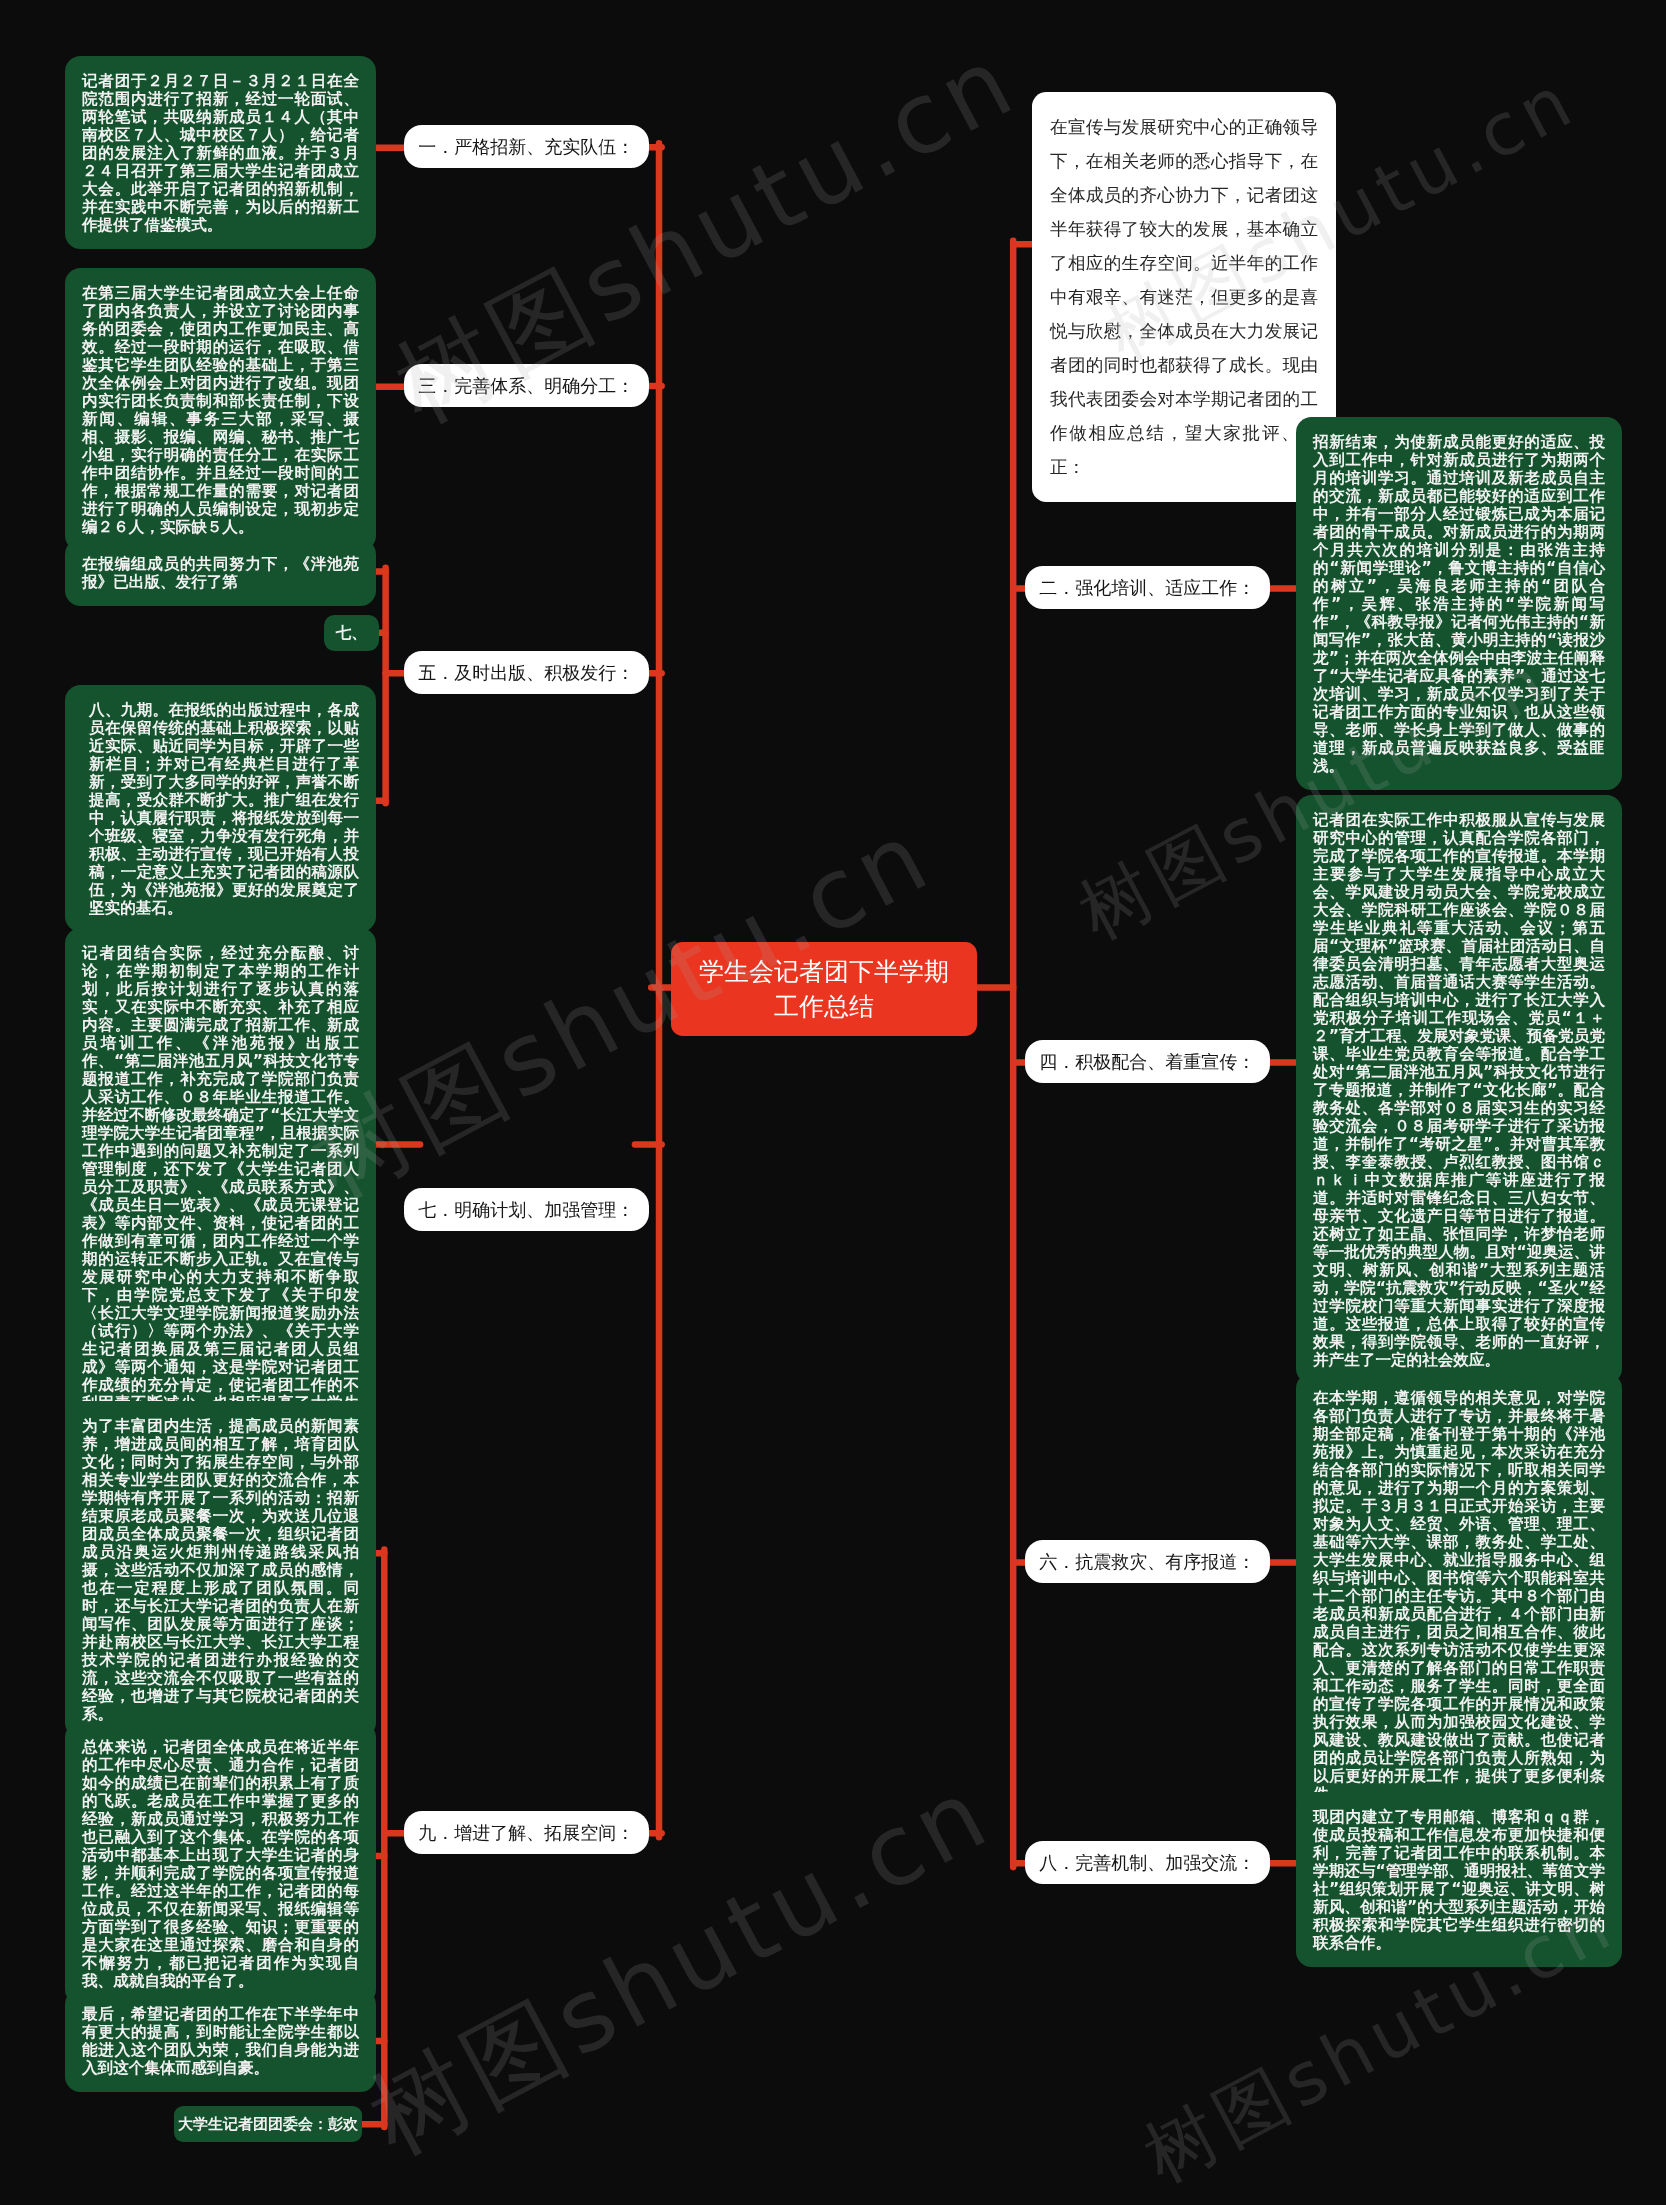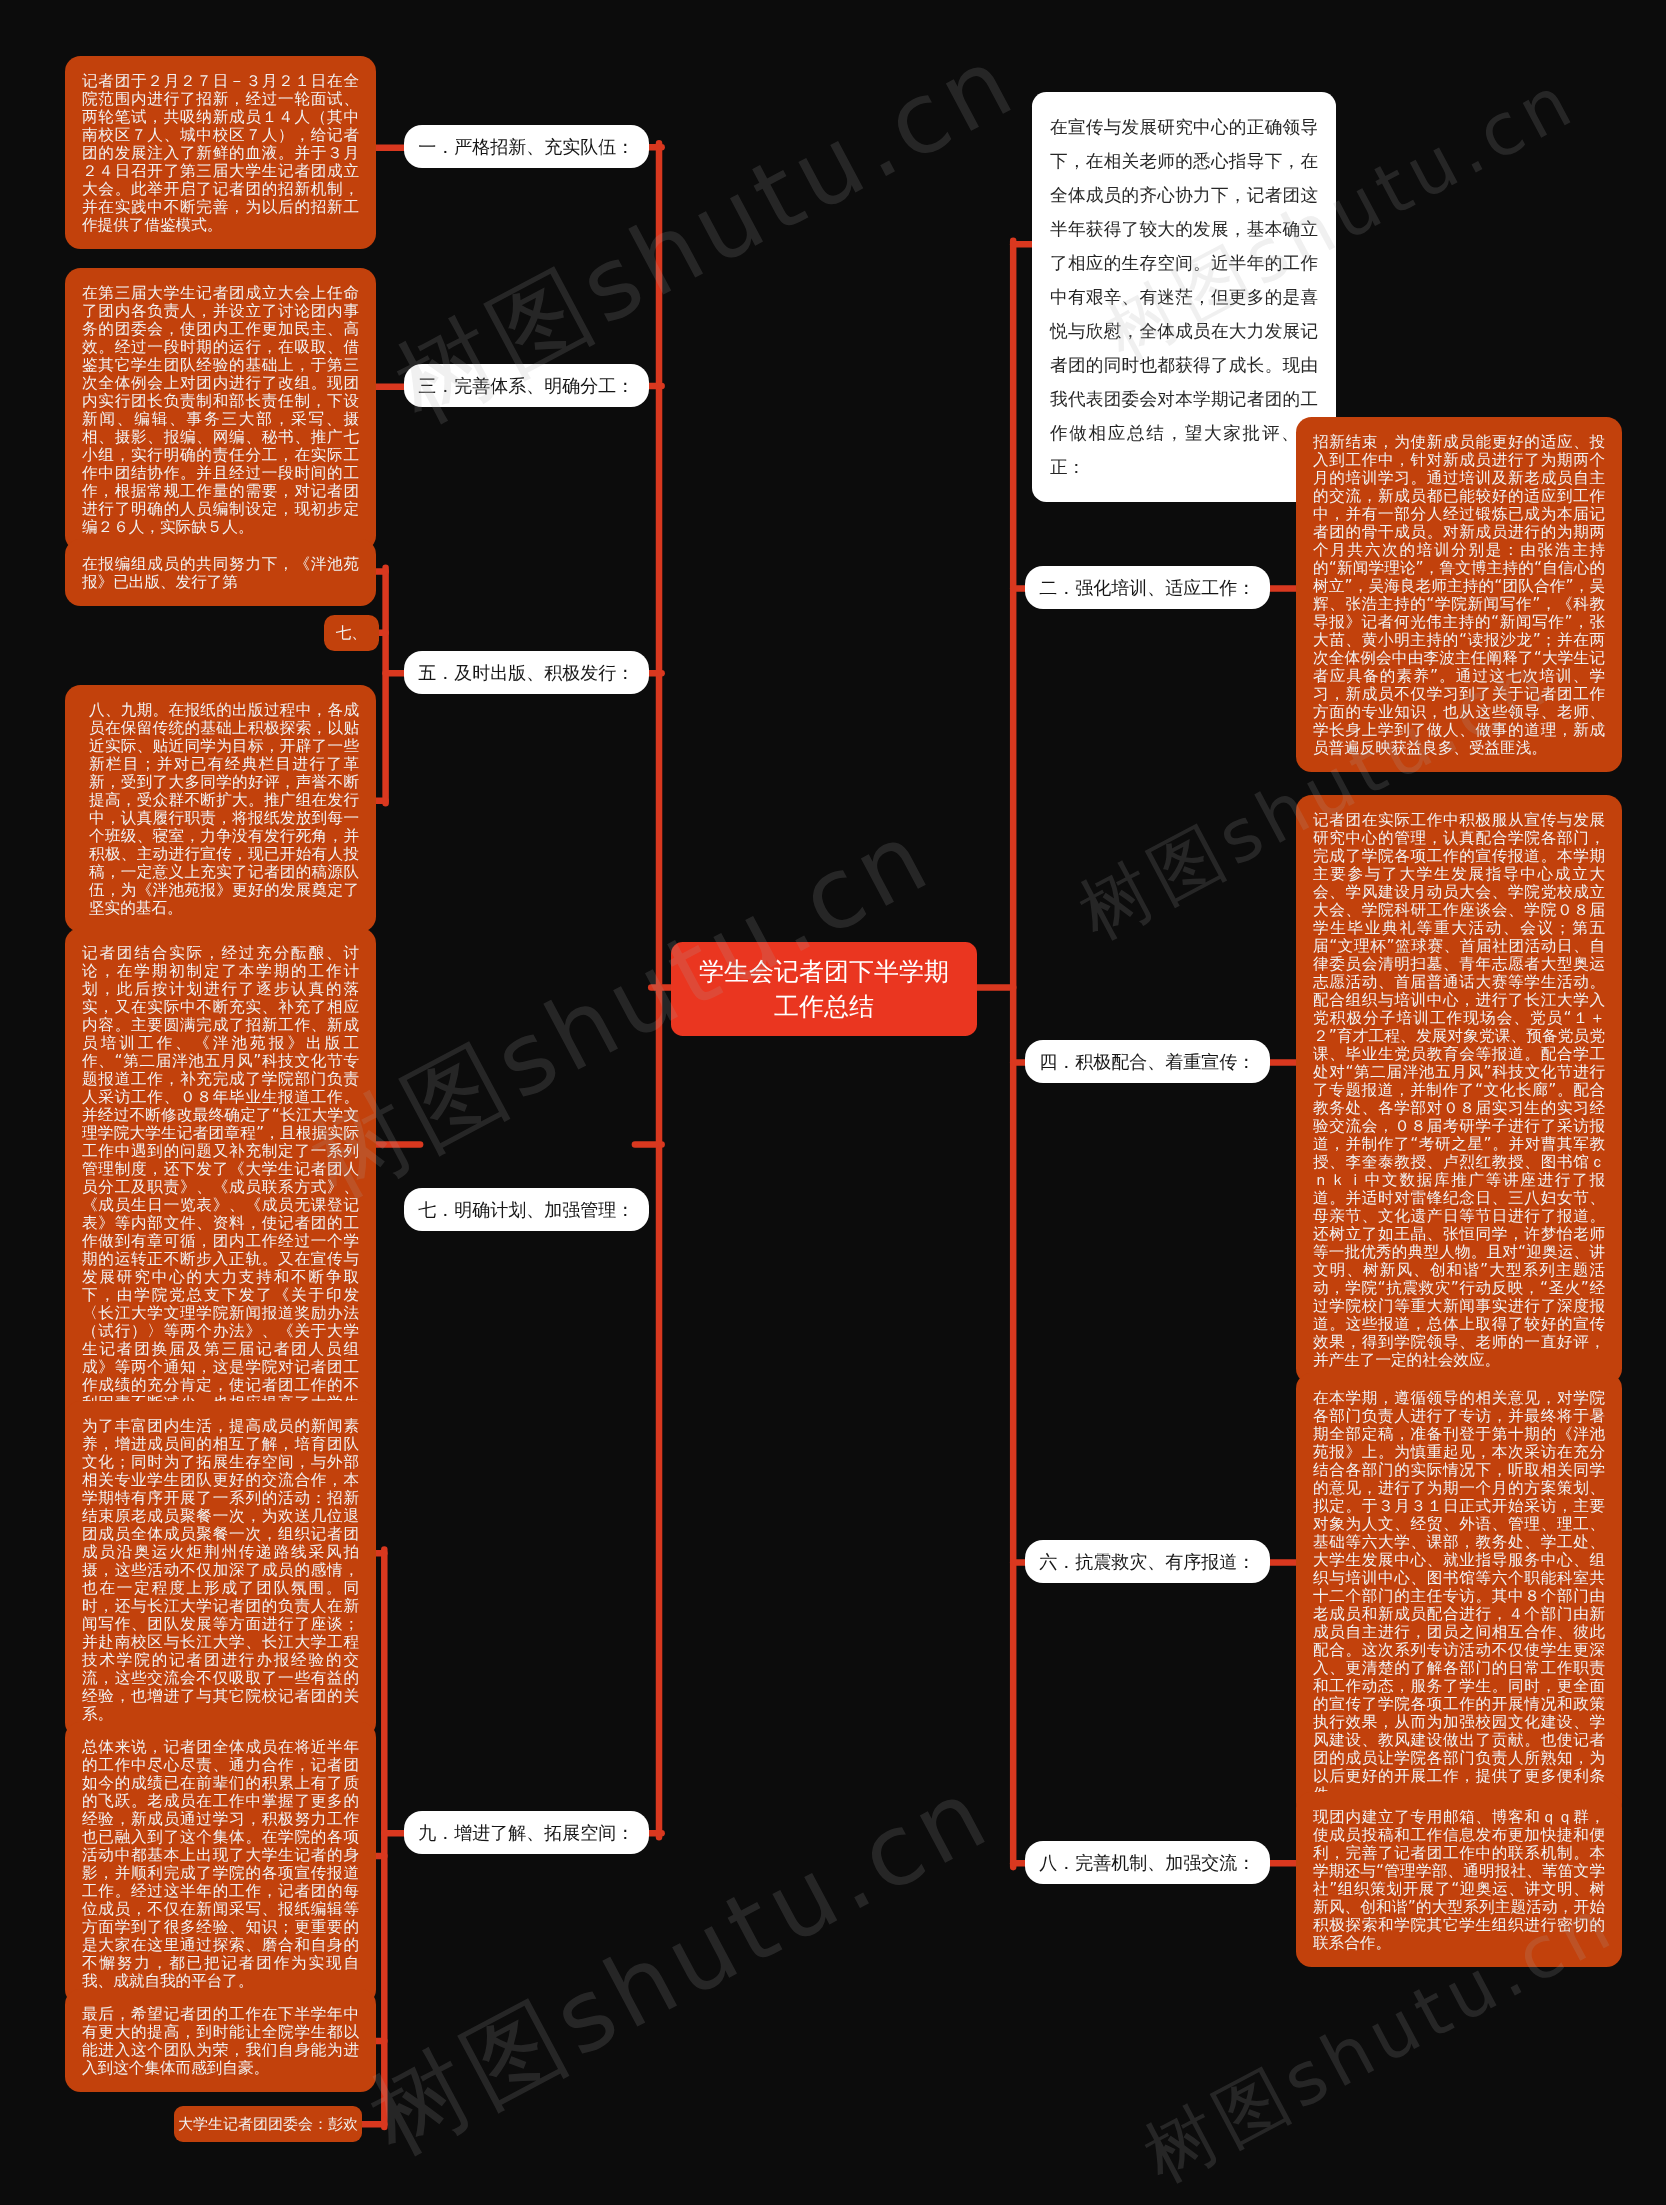--- a/index.html
+++ b/index.html
@@ -1,21 +1,21 @@
 <!DOCTYPE html>
 <html style="font-size:10.4px"><head>
 <meta charset="utf-8">
 <style>
   html,body{margin:0;padding:0;background:#0c0c0c;}
   .stage{position:relative;width:1667px;height:2205px;overflow:hidden;background:#0c0c0c;
          font-family:"DejaVu Sans",sans-serif;}
   svg.wires{position:absolute;left:0;top:0;z-index:1;}
   .node{position:absolute;z-index:2;box-sizing:border-box;text-align:right;}
-  .dark{background:#c2410c;color:#f1f1f1;border-radius:15.6px;padding:15.6px 17px;
-        font-size:15.6px;line-height:18px;text-align:justify;}
+  .dark{background:#14532d;color:#f1f1f1;border-radius:15.6px;padding:15.6px 17px;
+        font-size:15.6px;line-height:18px;text-align:justify;font-weight:bold;}
   .pill{background:#ffffff;color:#161616;border-radius:18px;padding:9.8px 14.3px;
         font-size:18px;line-height:23.4px;white-space:nowrap;}
   .root{background:#ea3620;color:#ffffff;border-radius:11.7px;font-size:25px;line-height:35px;
         text-align:center;display:flex;align-items:center;justify-content:center;padding:1px 17px;}
   .light{background:#ffffff;color:#262626;border-radius:14.3px;padding:18px 18px;
          font-size:17.6px;line-height:34px;text-align:justify;}
   .mini{padding:9px 11.7px;border-radius:10.4px;white-space:nowrap;}
   .sig{font-size:15px;padding:9px 4px;border-radius:9px;white-space:nowrap;}
   .wm{position:absolute;z-index:3;color:#a8a8a8;opacity:0.17;transform:rotate(-28deg);
       font-size:98px;letter-spacing:6.5px;white-space:nowrap;pointer-events:none;}

